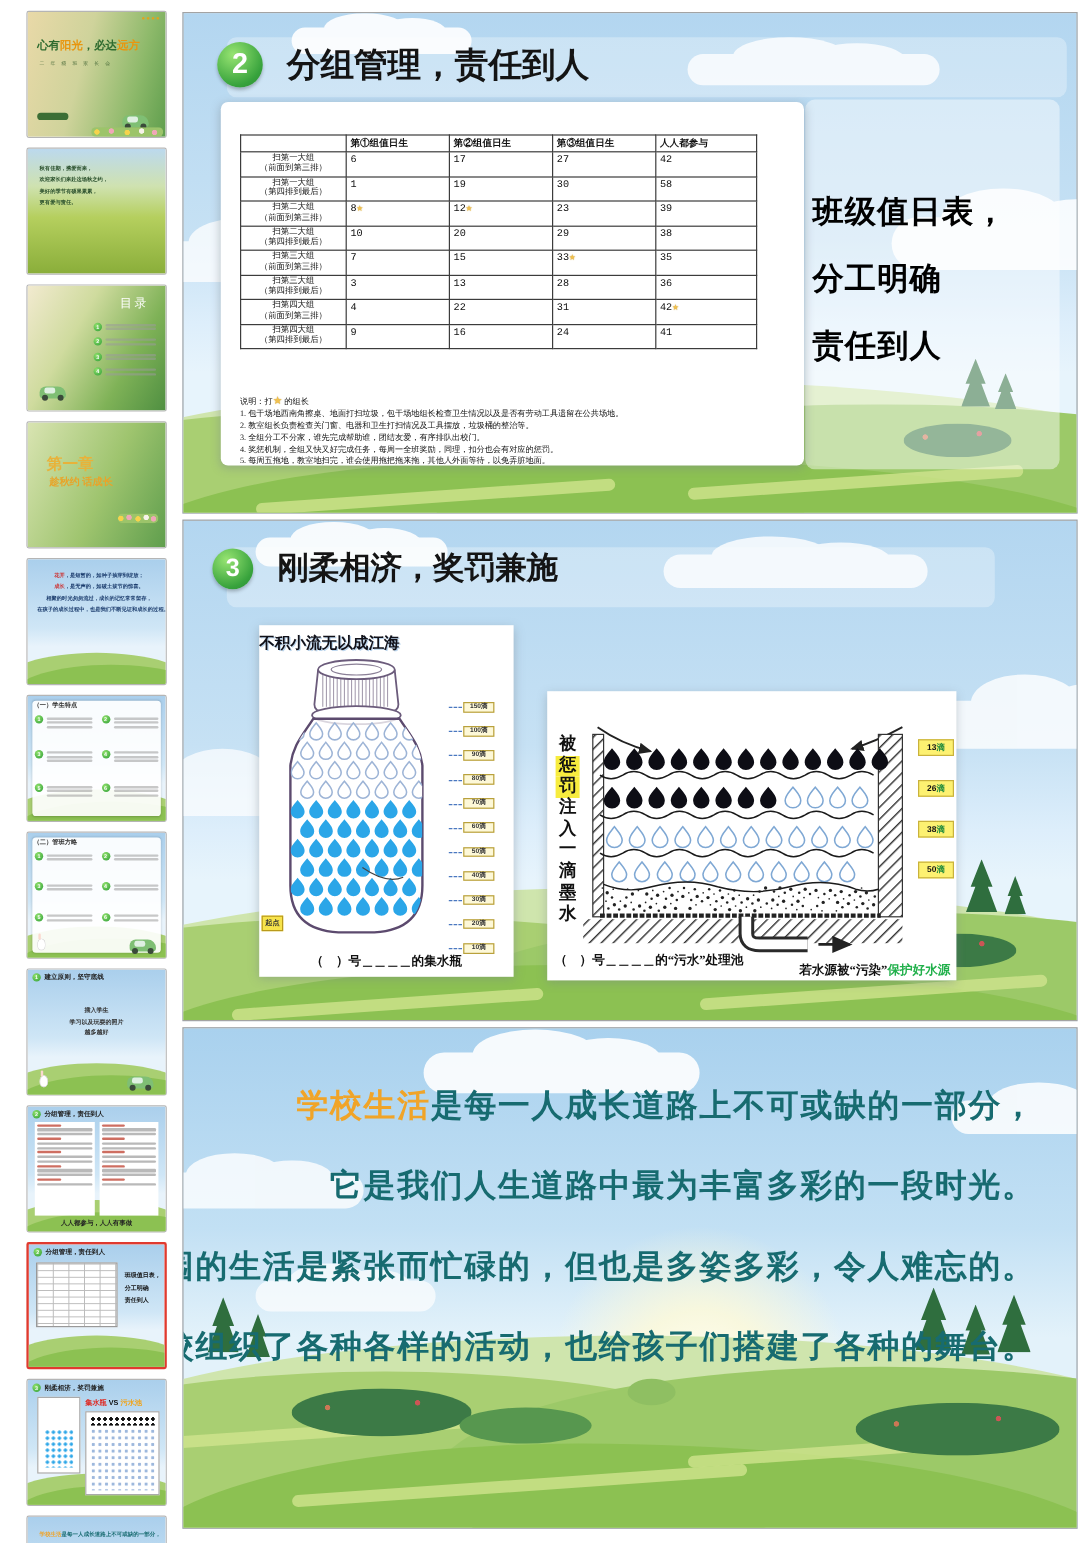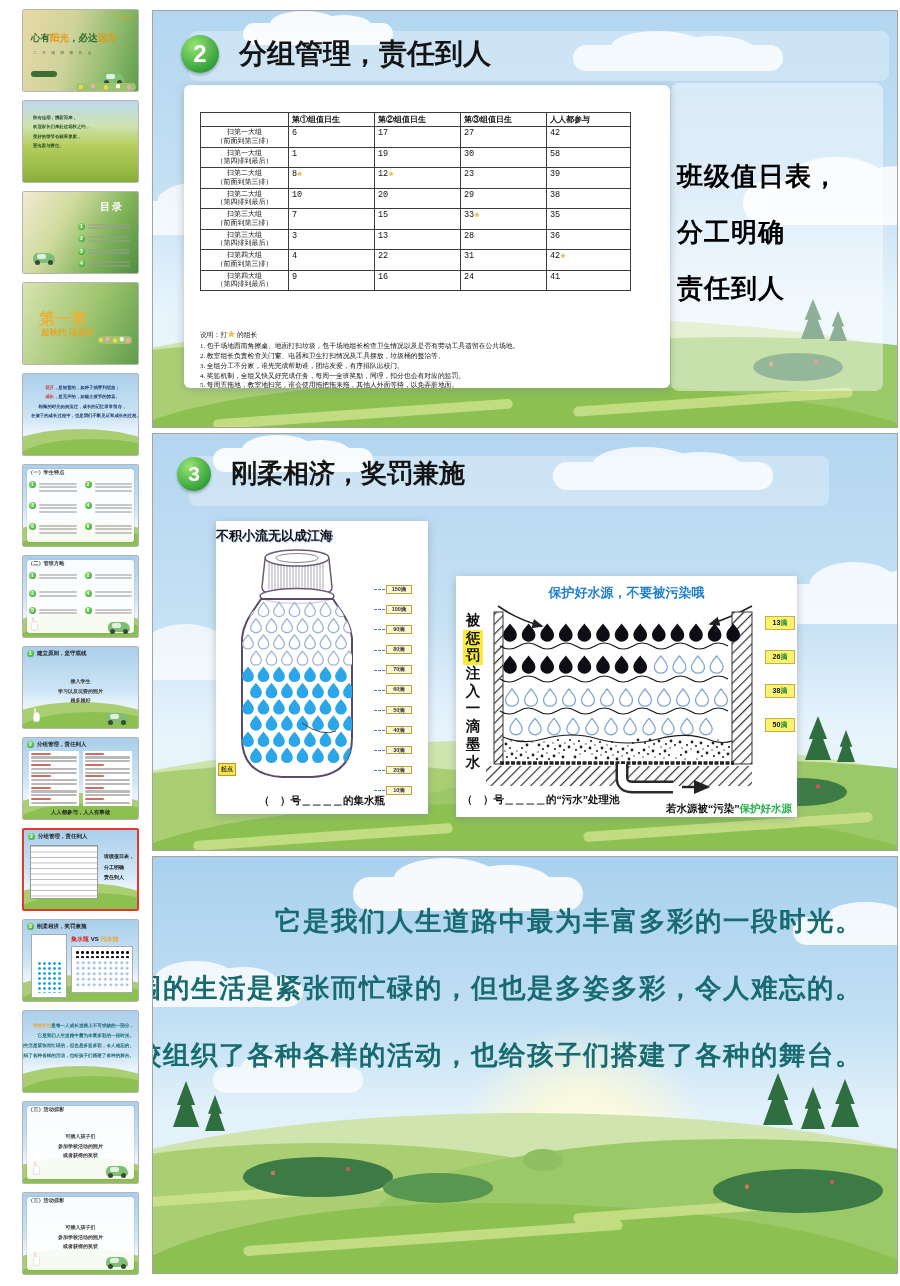--- a/index.html
+++ b/index.html
@@ -1,21 +1,21 @@
 <!DOCTYPE html>
 <html><head>
 <meta charset="utf-8">
 <style>
   html,body{margin:0;padding:0;background:#fff;}
   .app{position:relative;width:900px;height:1286px;background:#fff;overflow:hidden;
        font-family:"Liberation Sans",sans-serif;}
   
   .sidebar{position:absolute;left:0;top:0;width:148px;height:1286px;background:#fff;}
   .thumbs{padding:9px 0 0 22px;}
-  .thumb{position:relative;width:117px;height:83px;margin-bottom:8px;border:1px solid #b5b5b5;
+  .thumb{position:relative;width:117px;height:106px;margin-bottom:8px;border:1px solid #b5b5b5;
          border-radius:2px;overflow:hidden;background:#fff;box-sizing:border-box;cursor:pointer;}
   .thumb.selected{border:2px solid #e03a2f;}
   .t-sky{position:absolute;inset:0;background:linear-gradient(#aacfec 0%,#cfe6f6 55%,#e8f3fb 70%);}
   .t-hill{position:absolute;border-radius:50%;}
   .t-hill.a{left:-20%;right:-20%;bottom:-26px;height:52px;background:#a9cf72;}
   .t-hill.b{left:-10%;right:-30%;bottom:-32px;height:48px;background:#8cc152;}
   .t-title{position:absolute;left:4px;top:3px;display:flex;align-items:center;gap:3px;
            font-weight:bold;color:#222;font-size:5.5px;}
   .t-gc{display:inline-block;width:7px;height:7px;border-radius:50%;
         background:radial-gradient(circle at 35% 30%,#8fe06a,#2f9e38);color:#fff;
@@ -42,26 +42,26 @@
                       radial-gradient(circle at 50% 55%,#f6d34c 2px,transparent 2.5px),
                       radial-gradient(circle at 70% 40%,#f7f3ea 2px,transparent 2.5px),
                       radial-gradient(circle at 88% 55%,#f0a7b8 2px,transparent 2.5px),#9cc46a;border-radius:4px;}
   
   .field-bg{position:absolute;inset:0;background:linear-gradient(#bcd9ee 0%,#cfe2b0 30%,#b5cf5e 55%,#8aae3a 100%);}
   .field-lines{position:absolute;left:10px;top:12px;right:4px;}
   .field-lines div{font-size:4.4px;color:#274d2a;font-weight:bold;line-height:2.1;white-space:nowrap;}
   .field-lines .red{color:#c33;}
   
   .toc-bg{position:absolute;inset:0;background:linear-gradient(120deg,#f2ead0 0%,#cfdb9e 35%,#7fb257 70%,#4f8f41 100%);}
-  .toc-title{position:absolute;right:14px;top:8px;color:#fff;font-size:10px;font-weight:bold;
+  .toc-title{position:absolute;right:14px;top:8px;color:#fff;font-size:10px;font-weight:normal;
              font-family:"Liberation Serif",serif;letter-spacing:2px;}
   .toc-items{position:absolute;right:8px;top:26px;width:52px;}
   .toc-items div{display:flex;align-items:center;gap:3px;margin:4px 0;}
   .toc-items .bars{flex:1}
-  .chap-k{position:absolute;left:16px;top:26px;color:#e8b23a;font-size:16px;font-weight:bold;font-family:"Liberation Serif",serif;}
+  .chap-k{position:absolute;left:16px;top:26px;color:#e8b23a;font-size:13px;font-weight:bold;font-family:"Liberation Serif",serif;}
   .chap-t{position:absolute;left:18px;top:44px;color:#e8a42a;font-size:8.5px;font-weight:bold;font-family:"Liberation Serif",serif;}
   
   .card{position:absolute;left:4px;right:4px;top:4px;bottom:4px;background:rgba(255,255,255,.92);
         border-radius:3px;box-shadow:0 0 2px rgba(0,0,0,.2);}
   .card-h{position:absolute;left:5px;top:4px;font-size:5.2px;font-weight:bold;color:#333;}
   .grid6{position:absolute;left:6px;right:6px;top:14px;bottom:4px;display:grid;
          grid-template-columns:1fr 1fr;grid-auto-rows:1fr;column-gap:8px;}
   .grid6 .it{display:flex;gap:3px;align-items:flex-start;padding-top:2px;}
   .grid6 .bars{flex:1}
   .ph-lines{position:absolute;left:0;right:0;top:30px;text-align:center;font-size:5px;color:#333;
@@ -763,21 +763,20 @@
           <div class="blabel">30滴</div>
           <div class="blabel">20滴</div>
           <div class="blabel">10滴</div>
         </div>
       <div class="startlab">起点</div>
       <div class="bcaption">（　）号＿＿＿＿的集水瓶</div>
     </div>
 
 
     <div class="panel2 ppanel">
-      <div class="ptip">保护好水源，不要被污染哦</div>
       <div class="vtext" id="vtext">
           <span class="">被</span>
           <span class="hl">惩</span>
           <span class="hl">罚</span>
           <span class="">注</span>
           <span class="">入</span>
           <span class="">一</span>
           <span class="">滴</span>
           <span class="">墨</span>
           <span class="">水</span>
@@ -1002,18 +1001,19 @@
     <div class="pine" style="left:20px;top:224px;width:26px;height:46px"></div>
     <div class="pine" style="left:52px;top:238px;width:20px;height:36px"></div>
     <div class="pine" style="left:610px;top:216px;width:30px;height:52px"></div>
     <div class="pine" style="left:648px;top:230px;width:24px;height:42px"></div>
     <div class="pine" style="left:678px;top:222px;width:28px;height:48px"></div>
     <div class="bush berry" style="left:90px;top:300px;width:150px;height:40px"></div>
     <div class="bush" style="left:230px;top:316px;width:110px;height:30px;background:#57974f"></div>
     <div class="bush berry" style="left:560px;top:312px;width:170px;height:44px"></div>
     <div class="bush" style="left:370px;top:292px;width:40px;height:22px;background:#8fbf62"></div>
     <div class="s3lines" id="s3lines">
+        <div><span class="o">学校生活</span>是每一人成长道路上不可或缺的一部分，</div>
         <div>它是我们人生道路中最为丰富多彩的一段时光。</div>
         <div>校园的生活是紧张而忙碌的，但也是多姿多彩，令人难忘的。</div>
         <div>学校组织了各种各样的活动，也给孩子们搭建了各种的舞台。</div>
       </div>
   </section>
 </div>
 
 </body></html>

